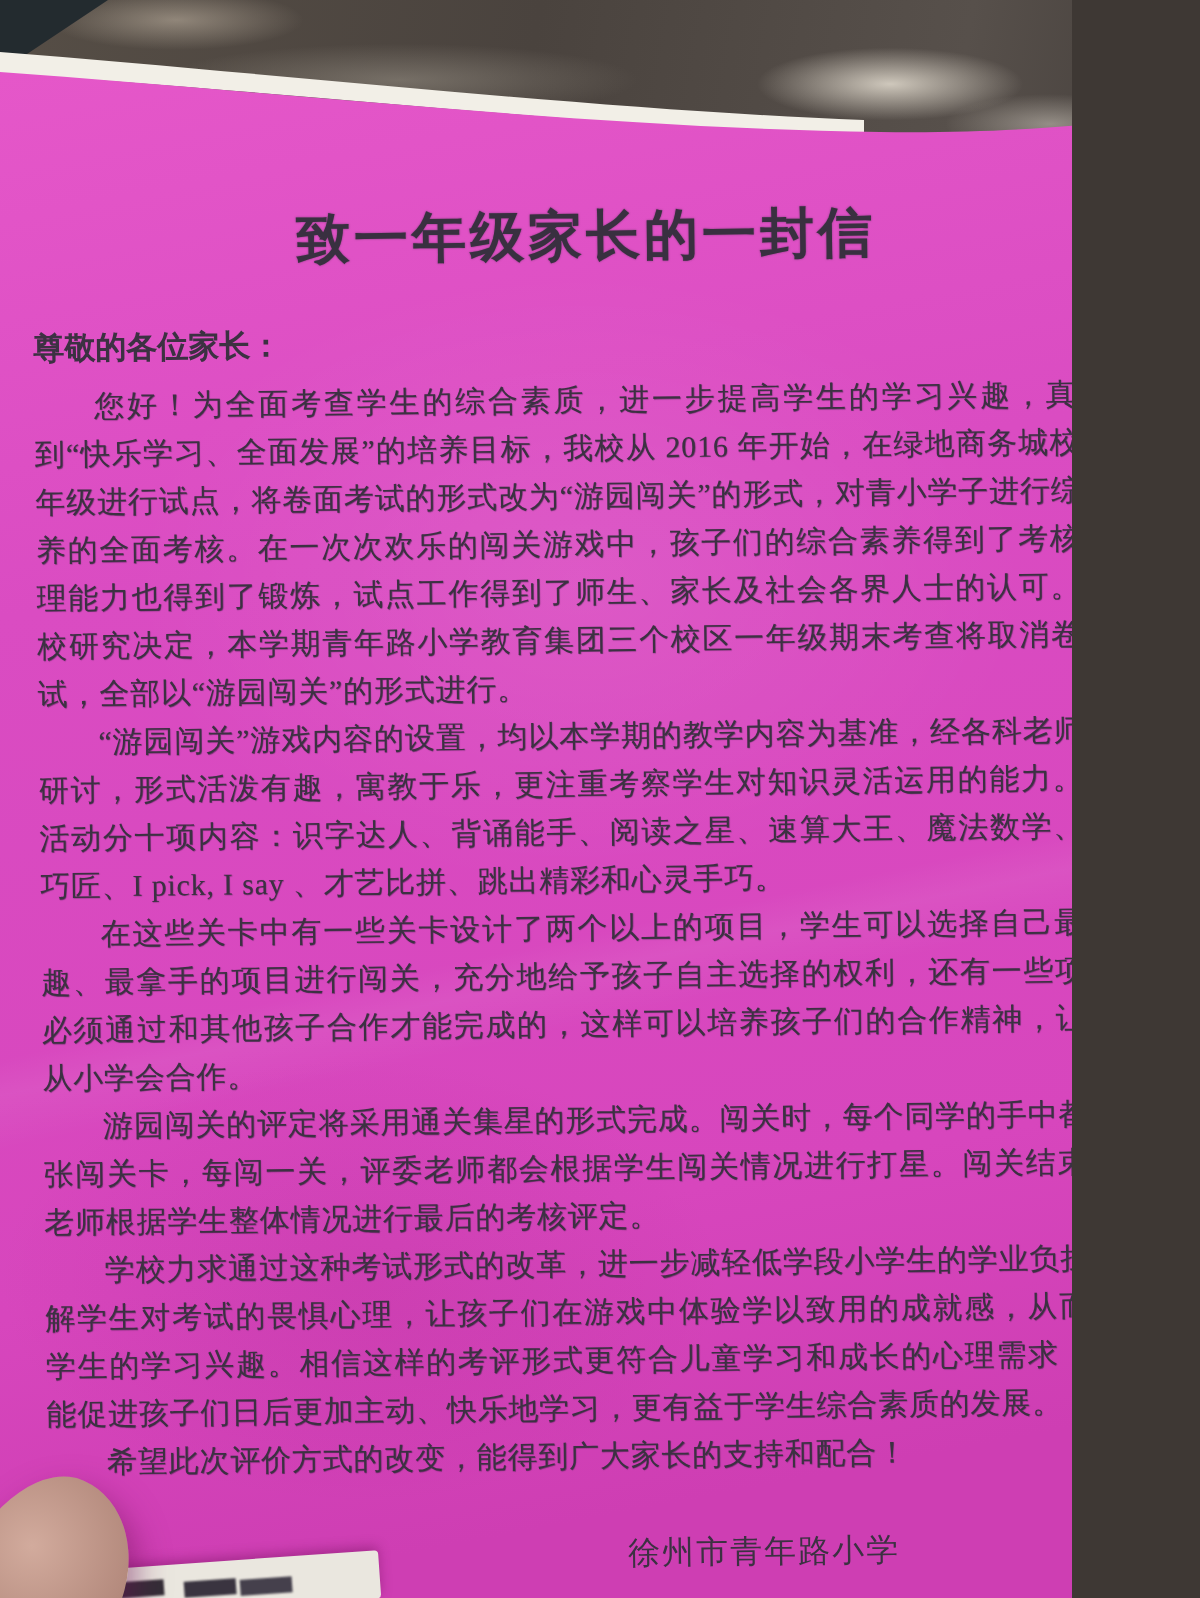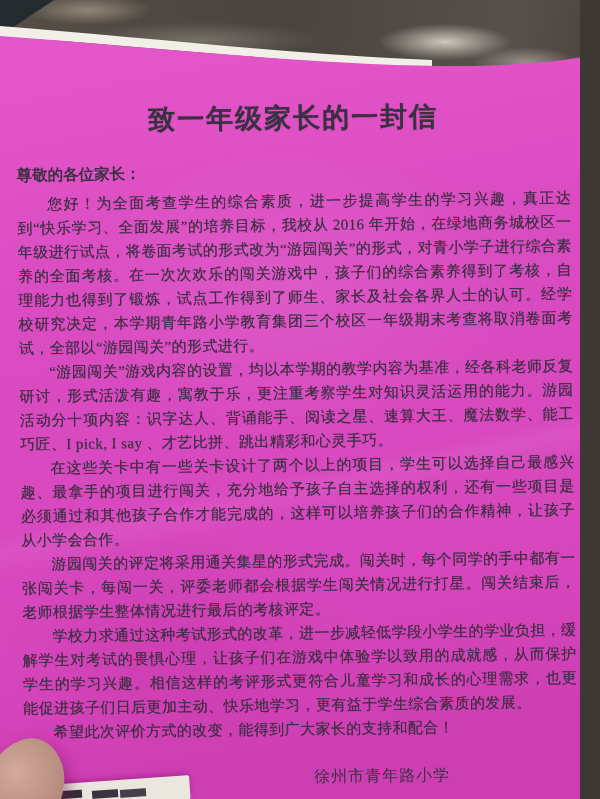--- a/index.html
+++ b/index.html
@@ -1,18 +1,18 @@
 <!DOCTYPE html>
 <html><head>
 <meta charset="utf-8">
 <style>
   html, body { margin: 0; padding: 0; background: #3e3834; }
   .stage {
     position: relative;
-    width: 580px;
+    width: 536px;
     height: 799px;
     overflow: hidden;
     font-family: "Liberation Serif", "DejaVu Serif", serif;
   }
   
   .backdrop {
     position: absolute; inset: 0;
     background:
       radial-gradient(95px 26px at 445px 42px, rgba(228,221,208,0.85), rgba(228,221,208,0) 70%),
       radial-gradient(70px 20px at 525px 62px, rgba(205,198,188,0.55), rgba(205,198,188,0) 75%),

